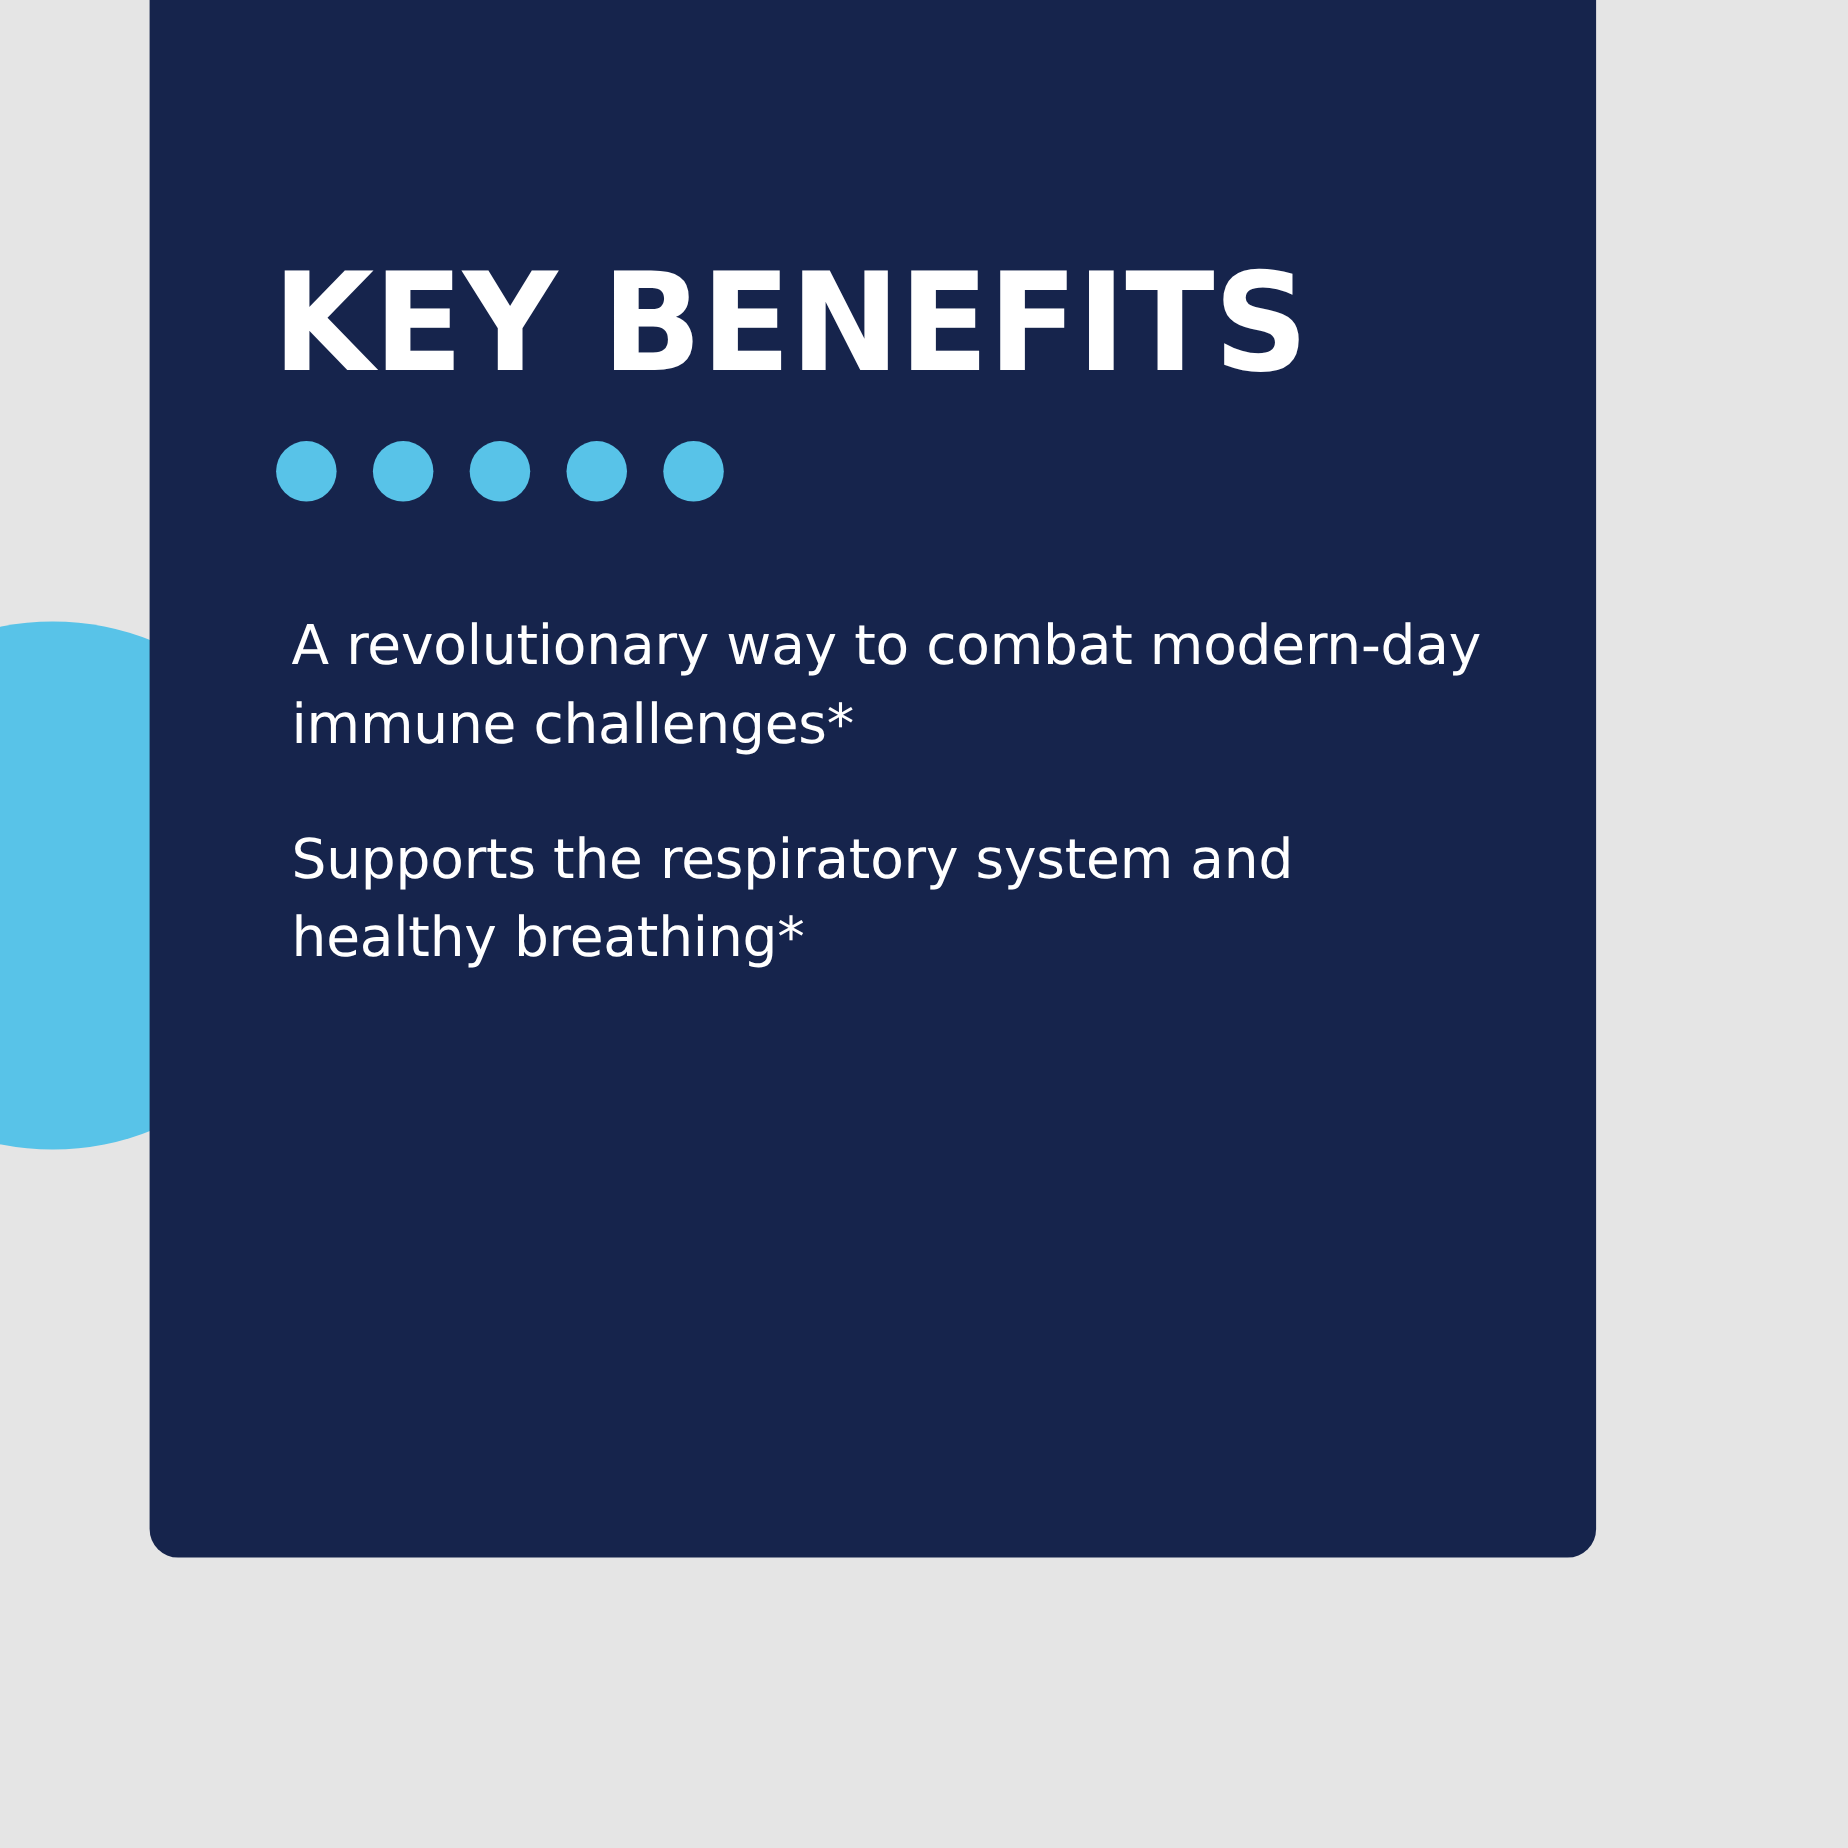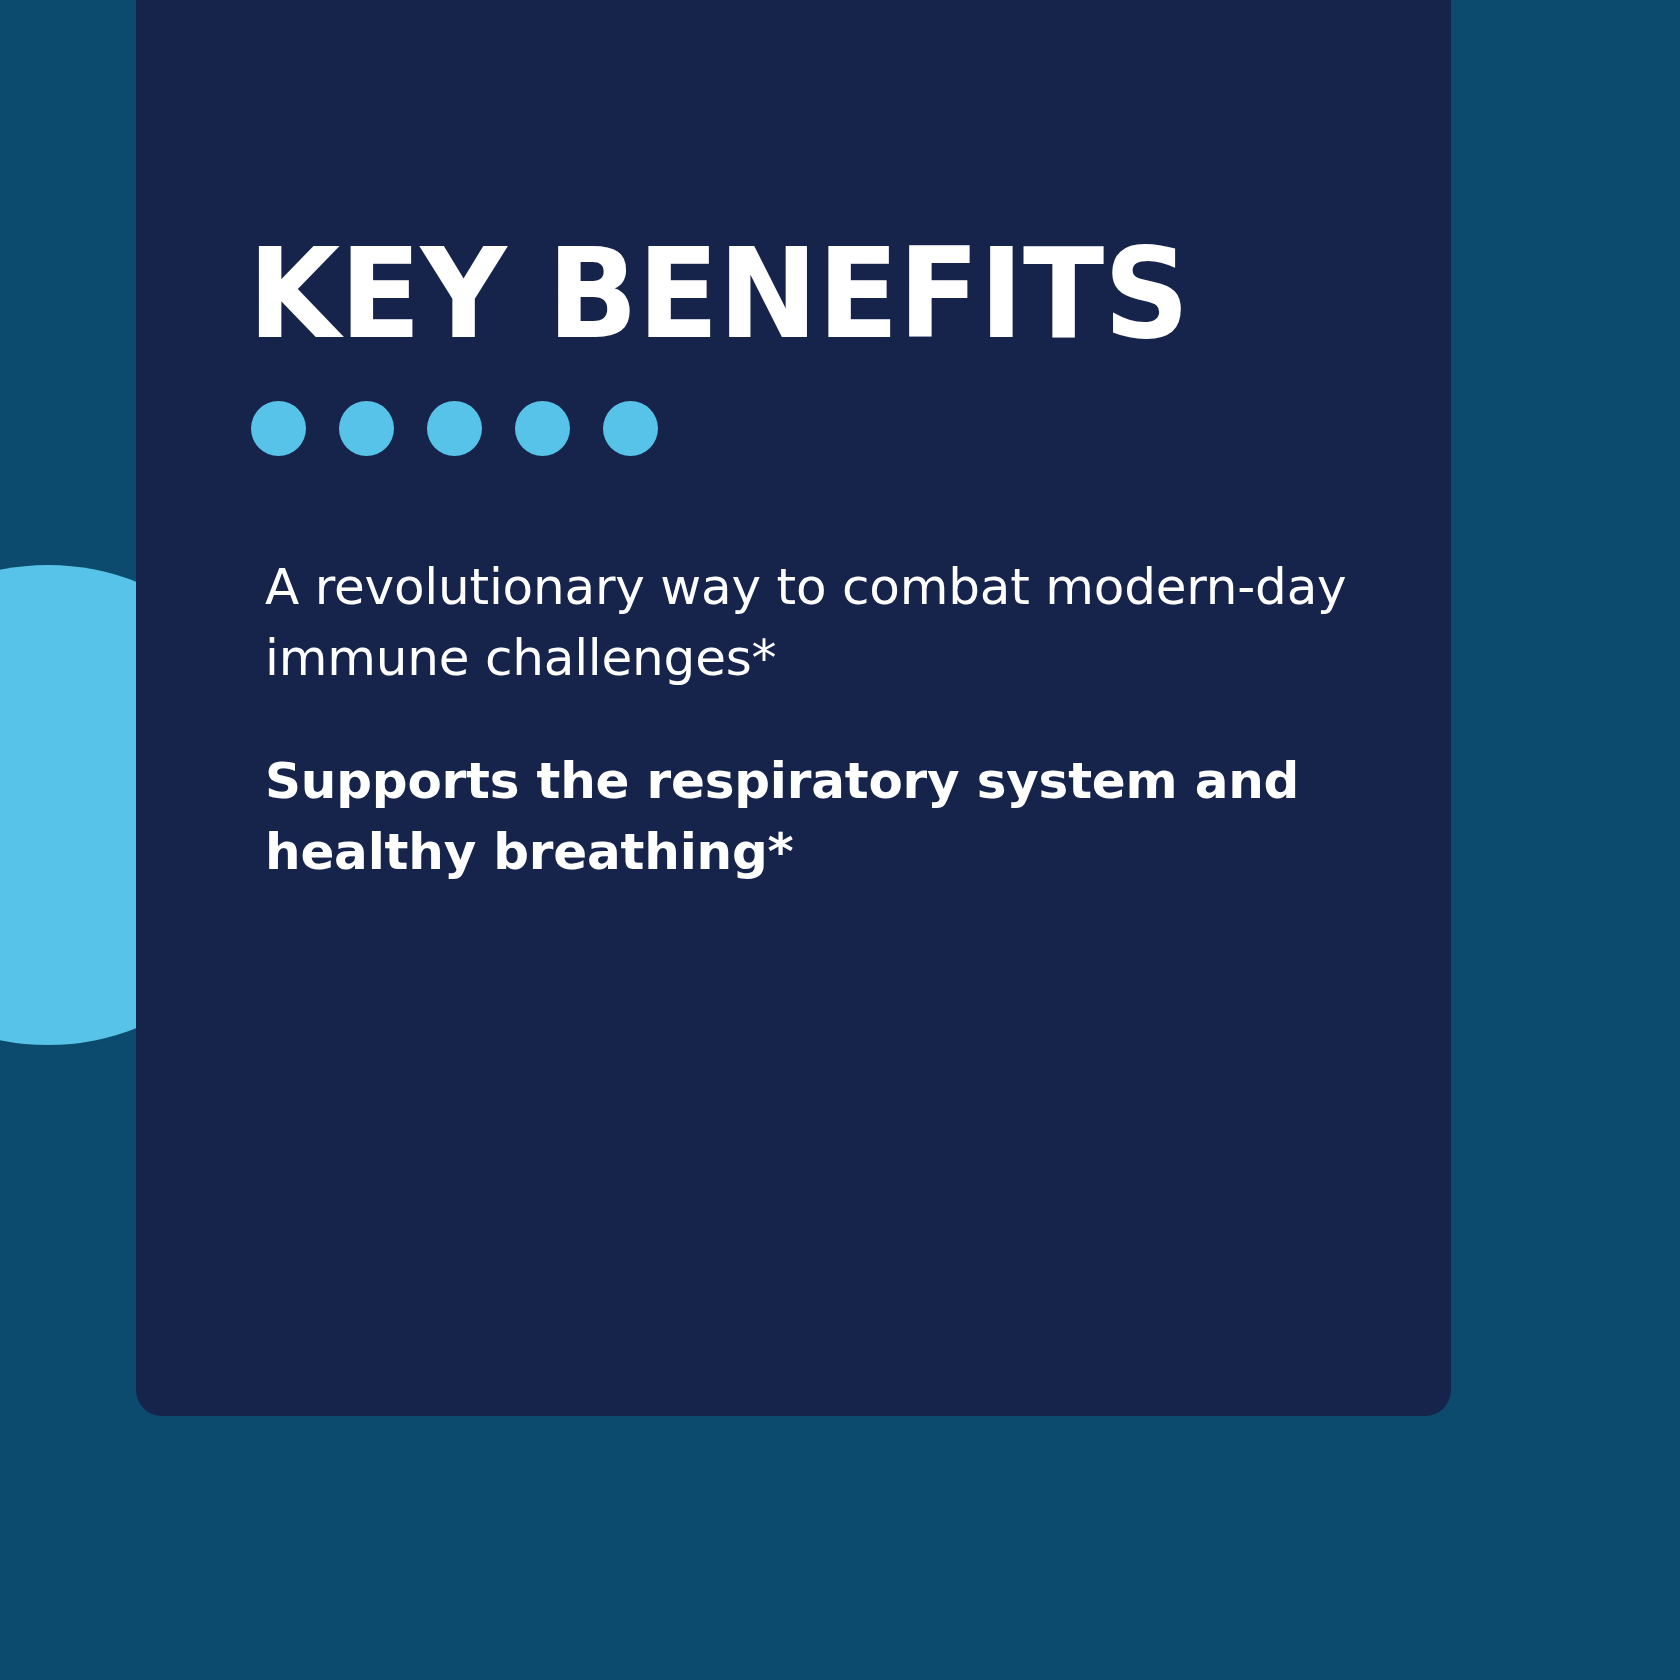--- a/index.html
+++ b/index.html
@@ -11,21 +11,21 @@
     width: 1680px;
     height: 1680px;
     overflow: hidden;
     font-family: "DejaVu Sans", "Liberation Sans", sans-serif;
   }
 
   #stage {
     position: relative;
     width: 1680px;
     height: 1680px;
-    background: #0c4a6e;
+    background: #e5e5e5;
     overflow: hidden;
   }
 
   
   .accent-circle {
     position: absolute;
     left: -192px;
     top: 565px;
     width: 480px;
     height: 480px;
@@ -101,21 +101,20 @@
     margin: 0 0 52px 0;
     color: #ffffff;
     font-family: "DejaVu Sans", "Liberation Sans", sans-serif;
     font-size: 50px;
     font-weight: 400;
     line-height: 1.42;
     letter-spacing: -0.2px;
   }
   .benefit-para:last-child {
     margin-bottom: 2px;
-    font-weight: bold;
   }
 </style>
 </head>
 <body>
 
 <div id="stage">
 
   <div class="accent-circle"></div>
 
   <div class="benefits-card">

